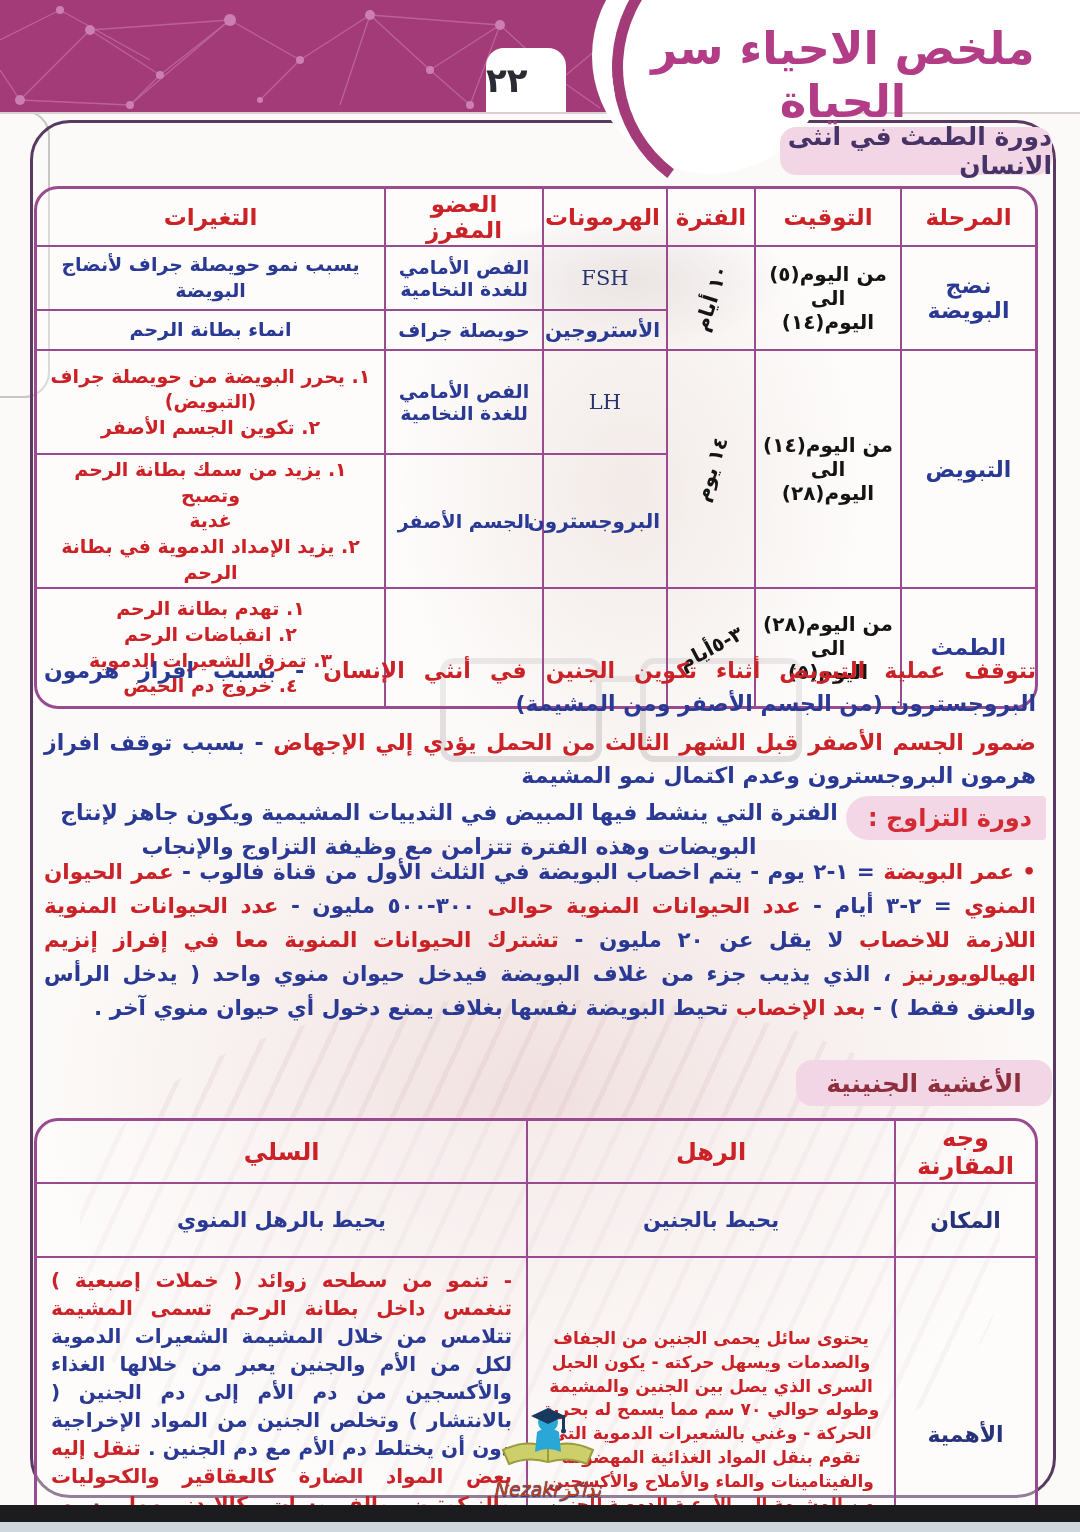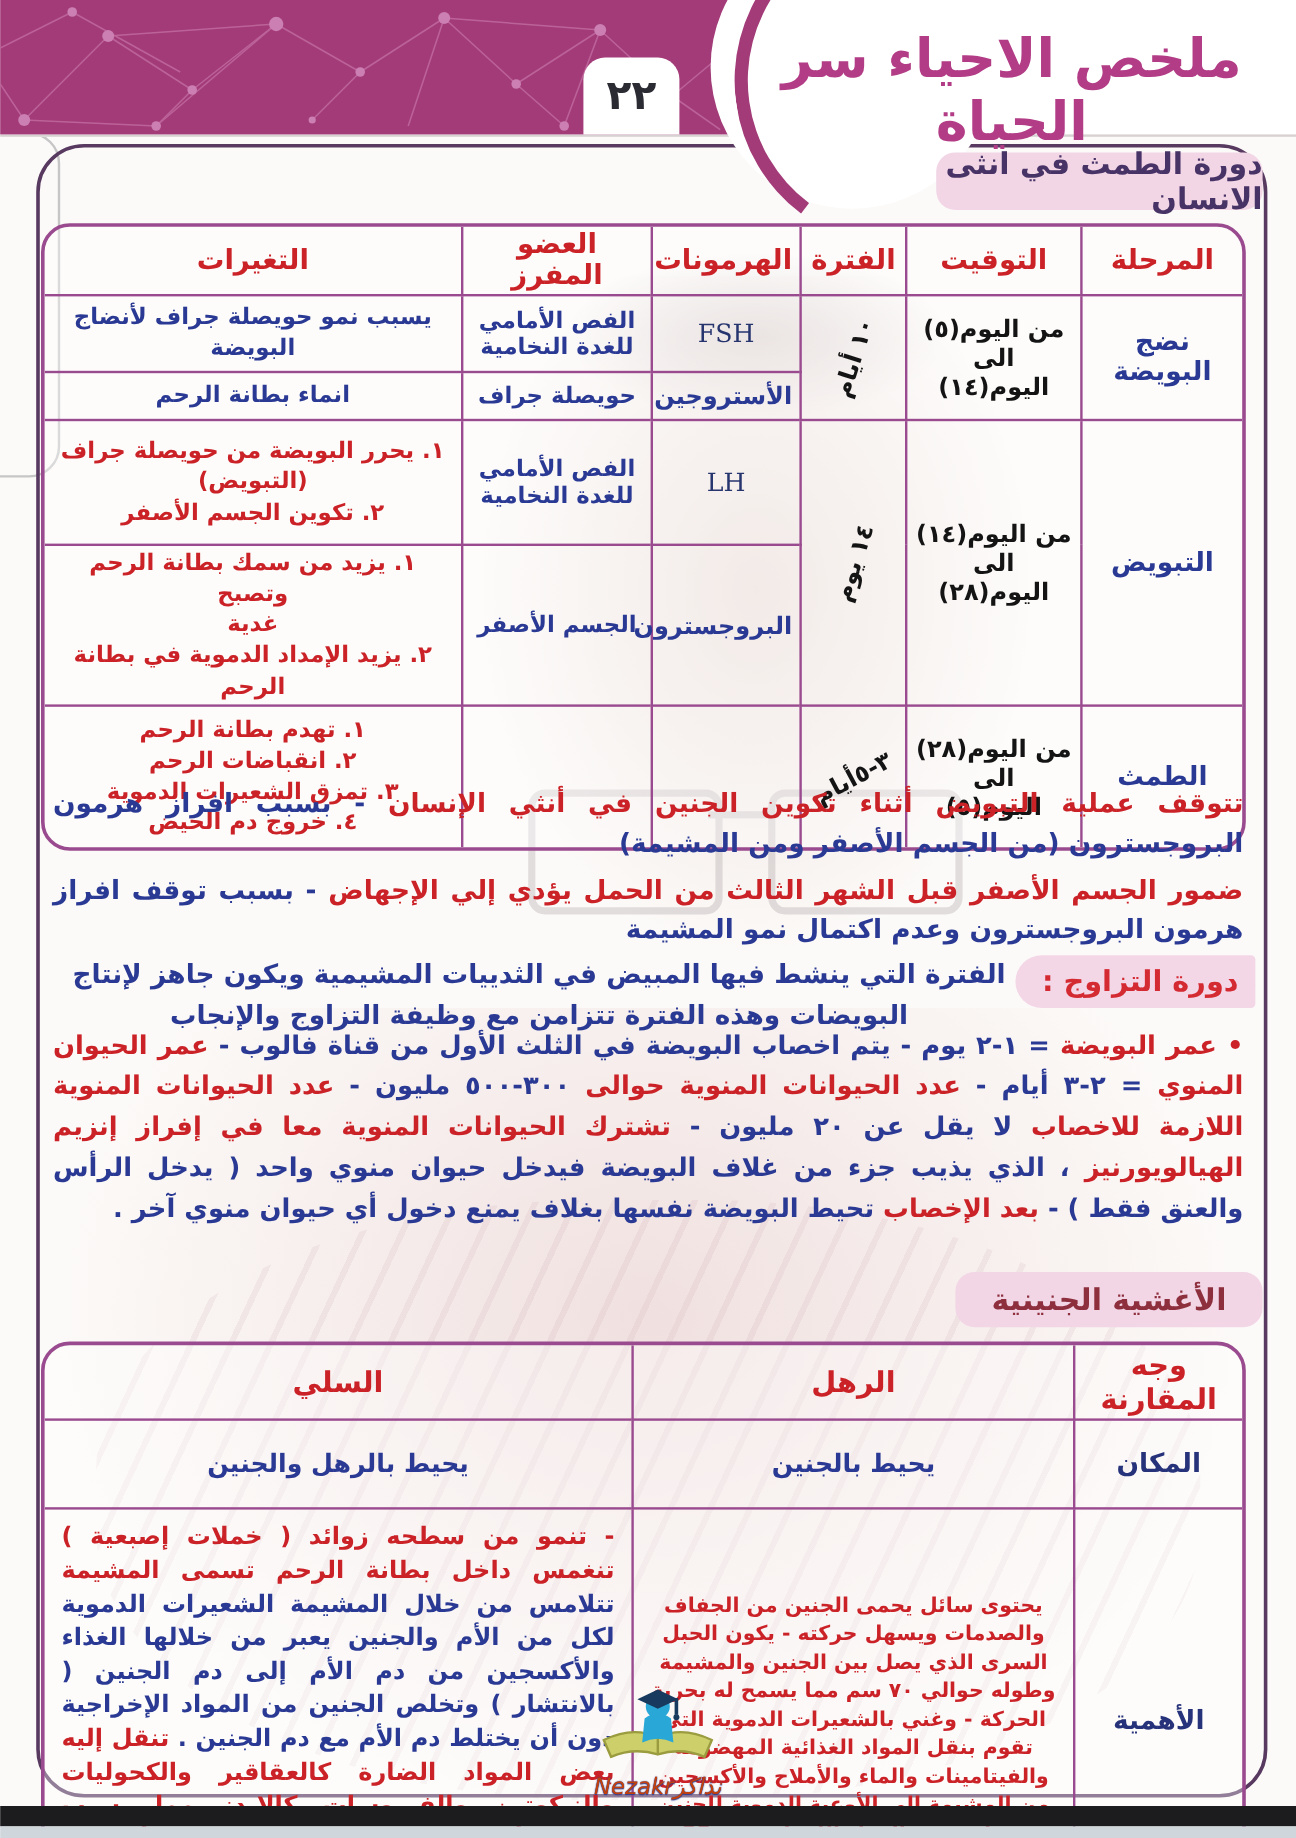--- a/index.html
+++ b/index.html
@@ -23,21 +23,21 @@
     background:repeating-linear-gradient(115deg, rgba(182,124,144,0.10) 0 5px, rgba(0,0,0,0) 5px 30px);}
   
   .banner{position:absolute;left:0;top:0;width:1080px;height:112px;background:#ffffff;z-index:3;border-bottom:2px solid #d8d1d1;}
   .banner-net{position:absolute;left:0;top:0;width:648px;height:112px;background:#a33b79;overflow:hidden;}
   .banner-cut{position:absolute;left:592px;top:-62px;width:236px;height:236px;border-radius:50%;background:#ffffff;}
   .banner-arc{position:absolute;left:612px;top:-72px;width:256px;height:256px;border-radius:50%;
     border:11px solid transparent;border-left-color:#a33b79;transform:rotate(-8deg);}
   .banner-title{position:absolute;right:22px;top:22px;width:430px;text-align:center;
     color:#b23c86;font-size:45px;font-weight:bold;letter-spacing:-1px;}
   .page-tab{position:absolute;left:486px;top:48px;width:80px;height:64px;background:#ffffff;
-    border-radius:18px 18px 0 0;display:flex;align-items:center;justify-content:center;
+    border-radius:18px 18px 0 0;display:flex;align-items:center;justify-content:flex-end;
     color:#2b2b33;font-size:34px;font-weight:bold;}
   
   .side-frag{position:absolute;left:-26px;top:110px;width:72px;height:284px;border:2px solid #c6c6c6;border-radius:26px;z-index:1;background:transparent;}
   .page-frame{position:absolute;left:30px;top:120px;width:1020px;height:1372px;border:3px solid #583a61;border-radius:40px;z-index:1;}
   
   .sec-label{position:absolute;z-index:4;background:#f2d6e6;border-radius:16px;
     display:flex;align-items:center;justify-content:center;font-weight:bold;}
   .label1{right:28px;top:127px;width:272px;height:48px;color:#473366;font-size:25px;}
   .label2{right:28px;top:1060px;width:256px;height:46px;color:#8e2f3e;font-size:25px;}
   
@@ -253,21 +253,21 @@
       </colgroup>
       <tbody>
           <tr style="height:62px">
         <td class="hdr">وجه المقارنة</td>
         <td class="hdr">الرهل</td>
         <td class="hdr">السلي</td>
       </tr>
       <tr style="height:74px">
         <td class="aspect">المكان</td>
         <td class="blue" style="font-size:21px">يحيط بالجنين</td>
-        <td class="blue" style="font-size:21px">يحيط بالرهل والجنين</td>
+        <td class="blue" style="font-size:21px">يحيط بالرهل المنوي</td>
       </tr>
       <tr style="height:236px">
         <td class="aspect">الأهمية</td>
         <td class="red cellA">يحتوى سائل يحمى الجنين من الجفاف والصدمات ويسهل حركته - يكون الحبل السرى الذي يصل بين الجنين والمشيمة وطوله حوالي ٧٠ سم مما يسمح له بحرية الحركة - وغني بالشعيرات الدموية التي تقوم بنقل المواد الغذائية المهضومة والفيتامينات والماء والأملاح والأكسجين من المشيمة إلى الأوعية الدموية للجنين وتخلصه من المواد الإخراجية و CO₂</td>
         <td class="cellB">
           <span class="red">- تنمو من سطحه زوائد ( خملات إصبعية ) تنغمس داخل بطانة الرحم تسمى المشيمة</span><span class="blue"> تتلامس من خلال المشيمة الشعيرات الدموية لكل من الأم والجنين يعبر من خلالها الغذاء والأكسجين من دم الأم إلى دم الجنين ( بالانتشار ) وتخلص الجنين من المواد الإخراجية دون أن يختلط دم الأم مع دم الجنين . </span><span class="red">تنقل إليه بعض المواد الضارة كالعقاقير والكحوليات والنيكوتين والفيروسات كالإيدز مما يسبب للجنين أضرار بالغة وتشوهات خطيرة أحيانا</span><span class="blue"> - إفراز هرمون البروجسترون بدءا من الشهر الرابع للحمل ( حيث يضمر الجسم الأصفر )</span>
         </td>
       </tr>
     </tbody>
       </table>

